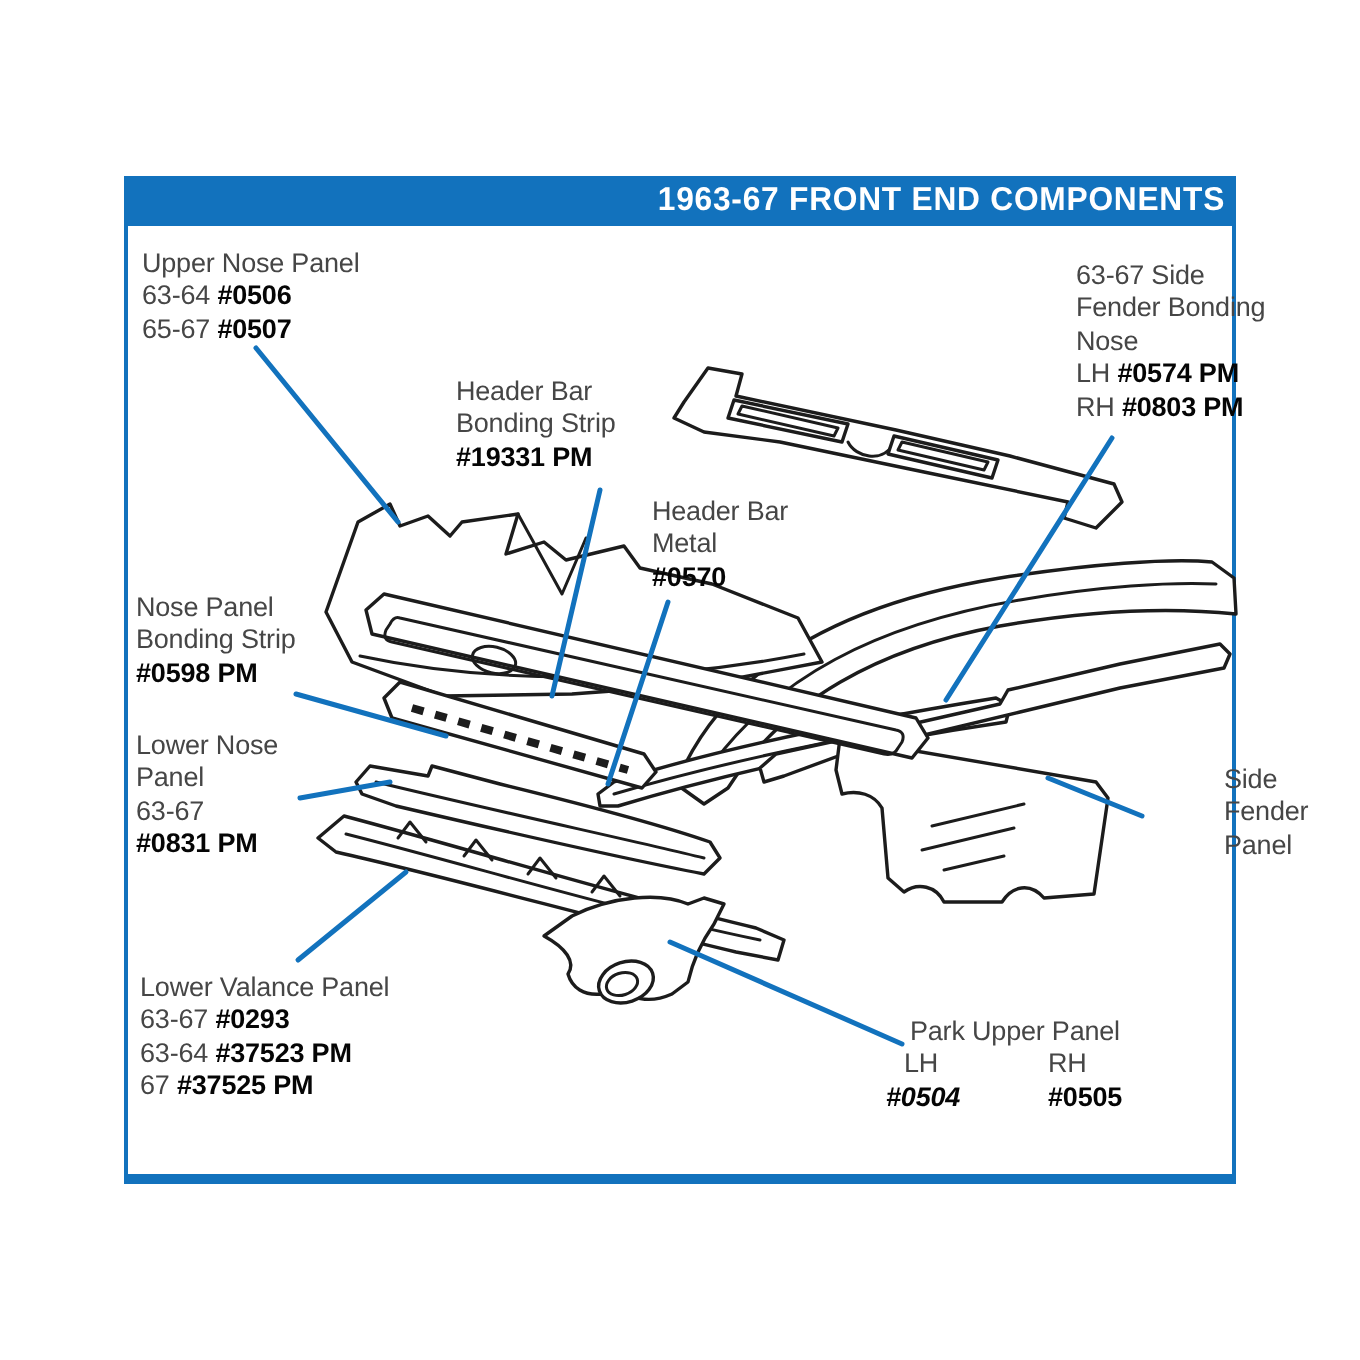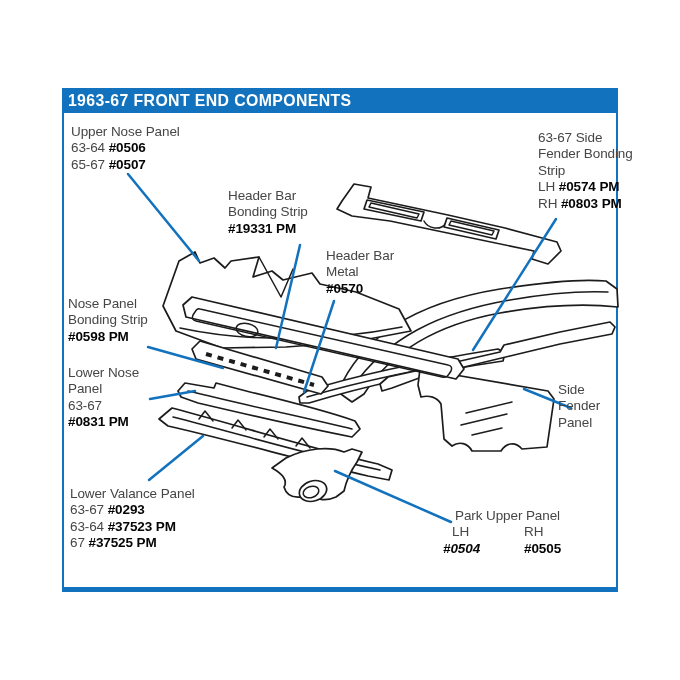--- a/index.html
+++ b/index.html
@@ -10,21 +10,21 @@
   body{
     width:680px;height:680px;background:var(--background);
     font-family:"Liberation Sans",sans-serif;position:relative;overflow:hidden;
   }
   .frame{
     position:absolute;left:62px;top:88px;width:556px;height:504px;
     box-sizing:border-box;border:2px solid var(--accent);border-bottom-width:5px;
   }
   .titlebar{
     position:absolute;left:62px;top:88px;width:556px;height:25px;
-    background:var(--accent);color:#fff;text-align:left;
+    background:var(--accent);color:#fff;text-align:right;
   }
   .titlebar span{
     display:inline-block;transform:scaleX(.96);transform-origin:center;
     font-weight:bold;font-size:16.5px;line-height:25px;letter-spacing:.4px;
   }
   .art-layer{position:absolute;left:0;top:0;}
   .part{fill:#fff;stroke:var(--art-line);stroke-width:1.7;stroke-linejoin:round;stroke-linecap:round;}
   .detail{fill:none;stroke:var(--art-line);stroke-width:1.5;stroke-linejoin:round;stroke-linecap:round;}
   .dashline{fill:none;stroke:var(--art-line);stroke-width:4;stroke-dasharray:6 6;}
   .leader{fill:none;stroke:var(--accent);stroke-width:2.5;stroke-linecap:round;}
@@ -141,39 +141,39 @@
 
 <div class="lbl" style="left:326px;top:248px">
   <div><span>Header Bar</span><b></b></div>
   <div><span>Metal</span><b></b></div>
   <div><span></span><b>#0570</b></div>
 </div>
 
 <div class="lbl" style="left:538px;top:130px">
   <div><span>63-67 Side</span><b></b></div>
   <div><span>Fender Bonding</span><b></b></div>
-  <div><span>Strip</span><b></b></div>
+  <div><span>Nose</span><b></b></div>
   <div><span>LH </span><b>#0574 PM</b></div>
   <div><span>RH </span><b>#0803 PM</b></div>
 </div>
 
 <div class="lbl" style="left:68px;top:296px">
   <div><span>Nose Panel</span><b></b></div>
   <div><span>Bonding Strip</span><b></b></div>
   <div><span></span><b>#0598 PM</b></div>
 </div>
 
 <div class="lbl" style="left:68px;top:365px">
   <div><span>Lower Nose</span><b></b></div>
   <div><span>Panel</span><b></b></div>
   <div><span>63-67</span><b></b></div>
   <div><span></span><b>#0831 PM</b></div>
 </div>
 
-<div class="lbl" style="left:558px;top:382px">
+<div class="lbl" style="left:612px;top:382px">
   <div><span>Side</span><b></b></div>
   <div><span>Fender</span><b></b></div>
   <div><span>Panel</span><b></b></div>
 </div>
 
 <div class="lbl" style="left:70px;top:486px">
   <div><span>Lower Valance Panel</span><b></b></div>
   <div><span>63-67 </span><b>#0293</b></div>
   <div><span>63-64 </span><b>#37523 PM</b></div>
   <div><span>67 </span><b>#37525 PM</b></div>

